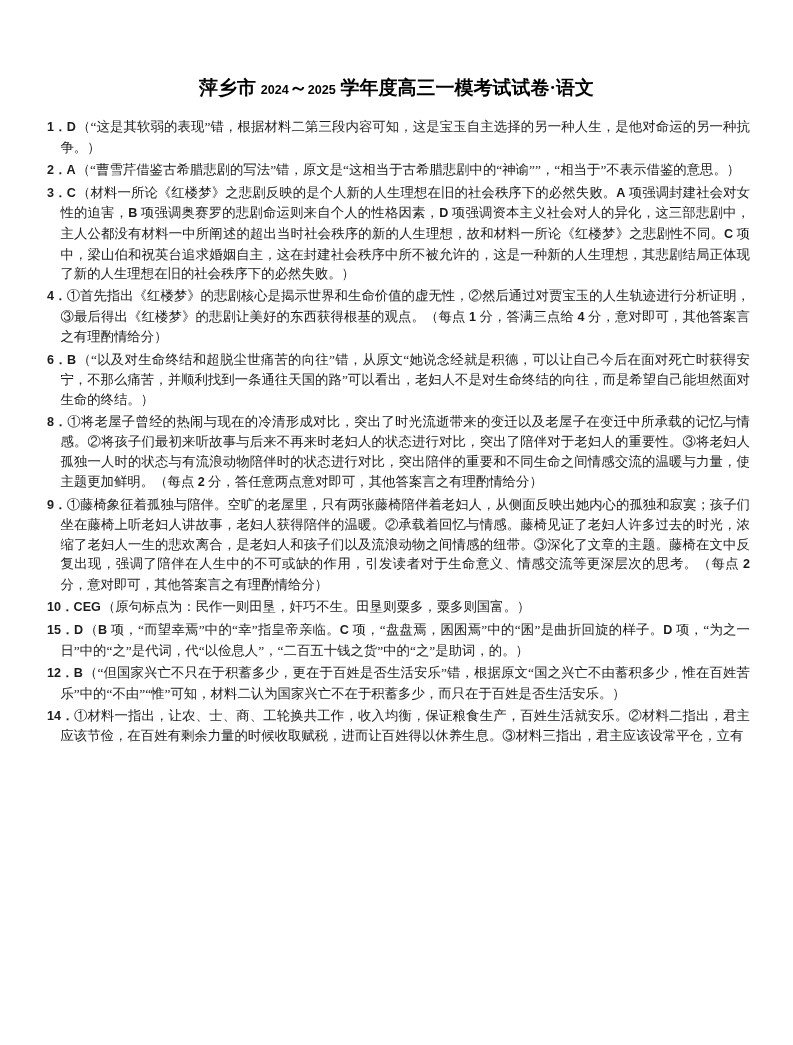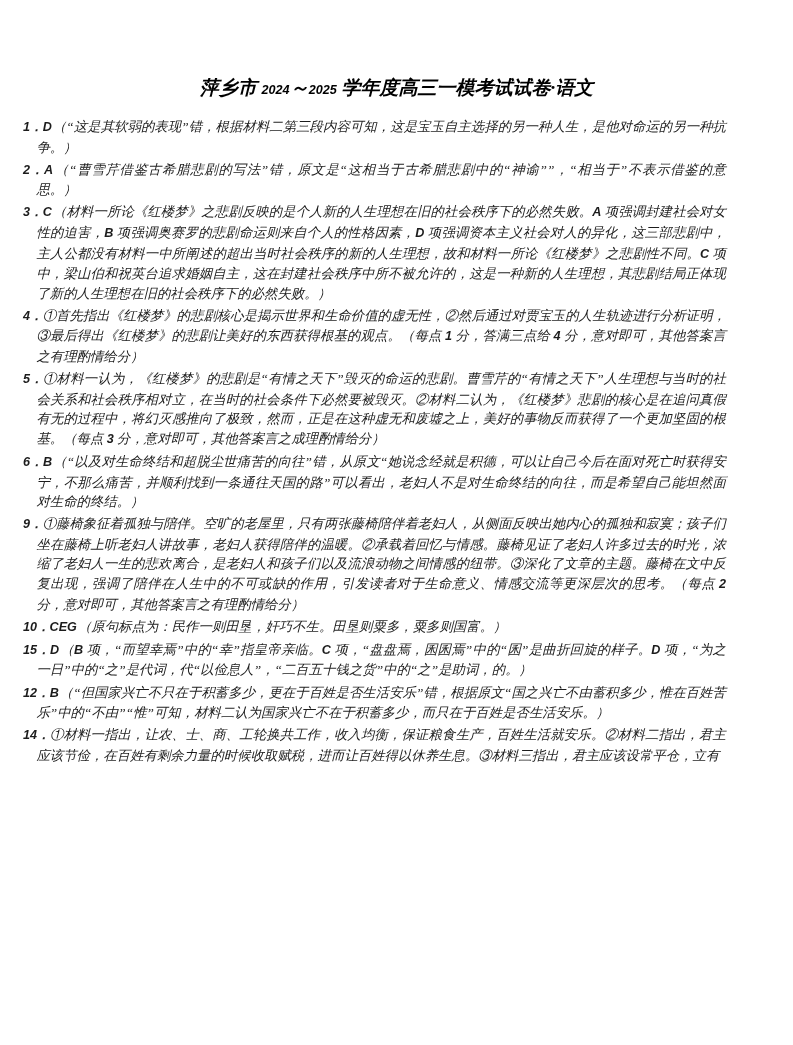--- a/index.html
+++ b/index.html
@@ -5,36 +5,35 @@
   html, body { margin: 0; padding: 0; background: #ffffff; }
   .page {
     position: relative;
     width: 793px;
     height: 1045px;
     background: #ffffff;
     color: #1c1c1c;
     font-family: "Liberation Serif", "DejaVu Serif", serif;
     overflow: hidden;
     box-sizing: border-box;
-    font-style: italic;
   }
   .titles {
     padding-top: 76px;
     text-align: center;
   }
   .title-line {
     font-size: 19px;
     font-weight: bold;
     line-height: 24px;
     color: #000000;
   }
   .content {
     box-sizing: border-box;
     width: 703px;
-    margin-left: 23px;
+    margin-left: 47px;
     margin-top: 15px;
   }
   p.answer-item {
     margin: 0 0 2.5px 0;
     font-size: 13.4px;
     line-height: 19.6px;
     text-align: justify;
     padding-left: 1em;
     text-indent: -1em;
     word-break: break-all;
@@ -56,21 +55,21 @@
 
 <div class="page">
   <div class="titles">
     <div class="title-line">萍乡市 <span class="latin">2024</span>～<span class="latin">2025</span> 学年度高三一模考试试卷·语文</div>
   </div>
   <div class="content">
       <p class="answer-item"><span class="num">1．</span><span class="ans">D</span><span class="txt">（“这是其软弱的表现”错，根据材料二第三段内容可知，这是宝玉自主选择的另一种人生，是他对命运的另一种抗争。）</span></p>
       <p class="answer-item"><span class="num">2．</span><span class="ans">A</span><span class="txt">（“曹雪芹借鉴古希腊悲剧的写法”错，原文是“这相当于古希腊悲剧中的“神谕””，“相当于”不表示借鉴的意思。）</span></p>
       <p class="answer-item"><span class="num">3．</span><span class="ans">C</span><span class="txt">（材料一所论《红楼梦》之悲剧反映的是个人新的人生理想在旧的社会秩序下的必然失败。<span class="latin">A</span> 项强调封建社会对女性的迫害，<span class="latin">B</span> 项强调奥赛罗的悲剧命运则来自个人的性格因素，<span class="latin">D</span> 项强调资本主义社会对人的异化，这三部悲剧中，主人公都没有材料一中所阐述的超出当时社会秩序的新的人生理想，故和材料一所论《红楼梦》之悲剧性不同。<span class="latin">C</span> 项中，梁山伯和祝英台追求婚姻自主，这在封建社会秩序中所不被允许的，这是一种新的人生理想，其悲剧结局正体现了新的人生理想在旧的社会秩序下的必然失败。）</span></p>
       <p class="answer-item"><span class="num">4．</span><span class="txt">①首先指出《红楼梦》的悲剧核心是揭示世界和生命价值的虚无性，②然后通过对贾宝玉的人生轨迹进行分析证明，③最后得出《红楼梦》的悲剧让美好的东西获得根基的观点。（每点 <span class="latin">1</span> 分，答满三点给 <span class="latin">4</span> 分，意对即可，其他答案言之有理酌情给分）</span></p>
-      <p class="answer-item"><span class="num">5．</span><span class="txt">①材料一认为，《红楼梦》的悲剧是“有情之天下”毁灭的命运的悲剧。曹雪芹的“有情之天下”人生理想与当时的社会关系和社会秩序相对立，在当时的社会条件下必然要被毁灭。②材料二认为，《红楼梦》悲剧的核心是在追问真假有无的过程中，将幻灭感推向了极致，然而，正是在这种虚无和废墟之上，美好的事物反而获得了一个更加坚固的根基。（每点 <span class="latin">3</span> 分，意对即可，其他答案言之成理酌情给分）</span></p>
       <p class="answer-item"><span class="num">6．</span><span class="ans">B</span><span class="txt">（“以及对生命终结和超脱尘世痛苦的向往”错，从原文“她说念经就是积德，可以让自己今后在面对死亡时获得安宁，不那么痛苦，并顺利找到一条通往天国的路”可以看出，老妇人不是对生命终结的向往，而是希望自己能坦然面对生命的终结。）</span></p>
+      <p class="answer-item"><span class="num">8．</span><span class="txt">①将老屋子曾经的热闹与现在的冷清形成对比，突出了时光流逝带来的变迁以及老屋子在变迁中所承载的记忆与情感。②将孩子们最初来听故事与后来不再来时老妇人的状态进行对比，突出了陪伴对于老妇人的重要性。③将老妇人孤独一人时的状态与有流浪动物陪伴时的状态进行对比，突出陪伴的重要和不同生命之间情感交流的温暖与力量，使主题更加鲜明。（每点 <span class="latin">2</span> 分，答任意两点意对即可，其他答案言之有理酌情给分）</span></p>
       <p class="answer-item"><span class="num">9．</span><span class="txt">①藤椅象征着孤独与陪伴。空旷的老屋里，只有两张藤椅陪伴着老妇人，从侧面反映出她内心的孤独和寂寞；孩子们坐在藤椅上听老妇人讲故事，老妇人获得陪伴的温暖。②承载着回忆与情感。藤椅见证了老妇人许多过去的时光，浓缩了老妇人一生的悲欢离合，是老妇人和孩子们以及流浪动物之间情感的纽带。③深化了文章的主题。藤椅在文中反复出现，强调了陪伴在人生中的不可或缺的作用，引发读者对于生命意义、情感交流等更深层次的思考。（每点 <span class="latin">2</span> 分，意对即可，其他答案言之有理酌情给分）</span></p>
       <p class="answer-item"><span class="num">10．</span><span class="ans">CEG</span><span class="txt">（原句标点为：民作一则田垦，奸巧不生。田垦则粟多，粟多则国富。）</span></p>
       <p class="answer-item"><span class="num">15．</span><span class="ans">D</span><span class="txt">（<span class="latin">B</span> 项，“而望幸焉”中的“幸”指皇帝亲临。<span class="latin">C</span> 项，“盘盘焉，囷囷焉”中的“囷”是曲折回旋的样子。<span class="latin">D</span> 项，“为之一日”中的“之”是代词，代“以俭息人”，“二百五十钱之货”中的“之”是助词，的。）</span></p>
       <p class="answer-item"><span class="num">12．</span><span class="ans">B</span><span class="txt">（“但国家兴亡不只在于积蓄多少，更在于百姓是否生活安乐”错，根据原文“国之兴亡不由蓄积多少，惟在百姓苦乐”中的“不由”“惟”可知，材料二认为国家兴亡不在于积蓄多少，而只在于百姓是否生活安乐。）</span></p>
       <p class="answer-item"><span class="num">14．</span><span class="txt">①材料一指出，让农、士、商、工轮换共工作，收入均衡，保证粮食生产，百姓生活就安乐。②材料二指出，君主应该节俭，在百姓有剩余力量的时候收取赋税，进而让百姓得以休养生息。③材料三指出，君主应该设常平仓，立有</span></p>
     </div>
 </div>
 
 </body></html>

